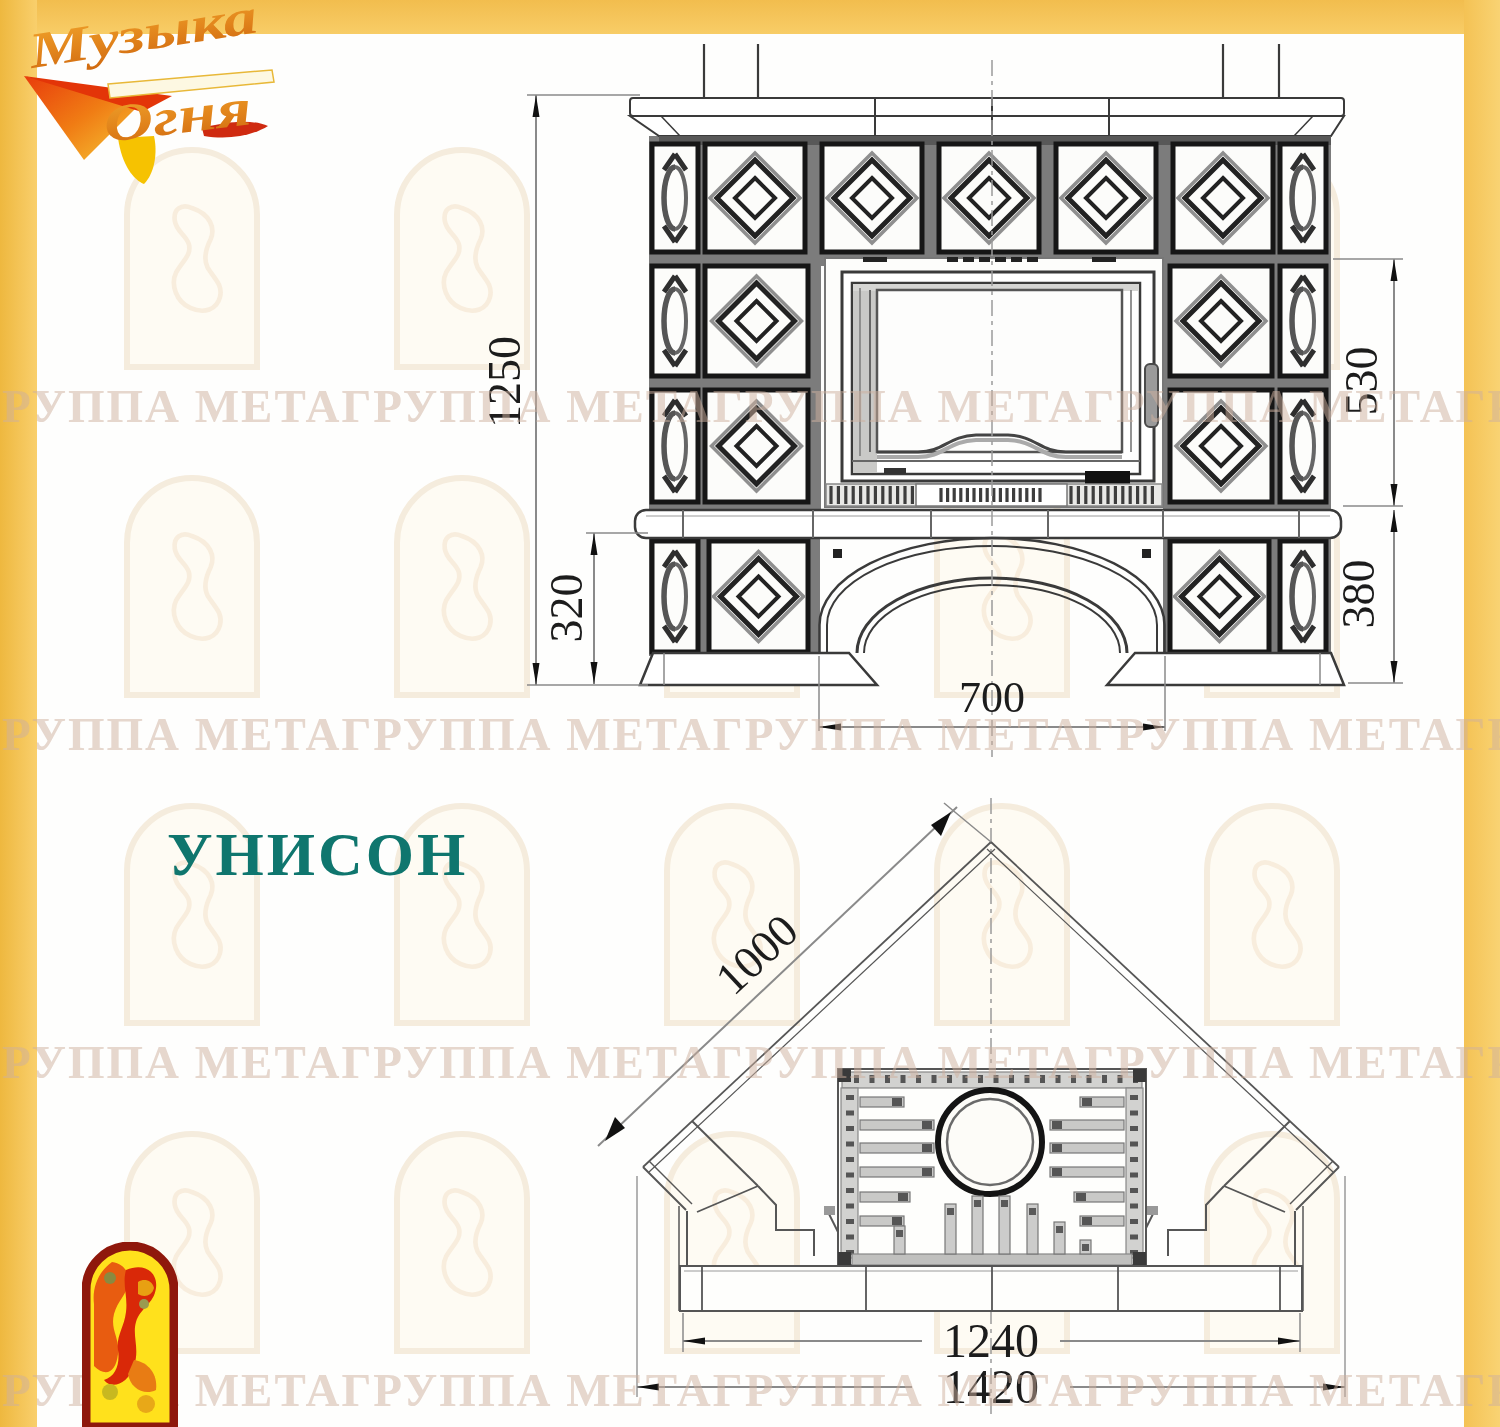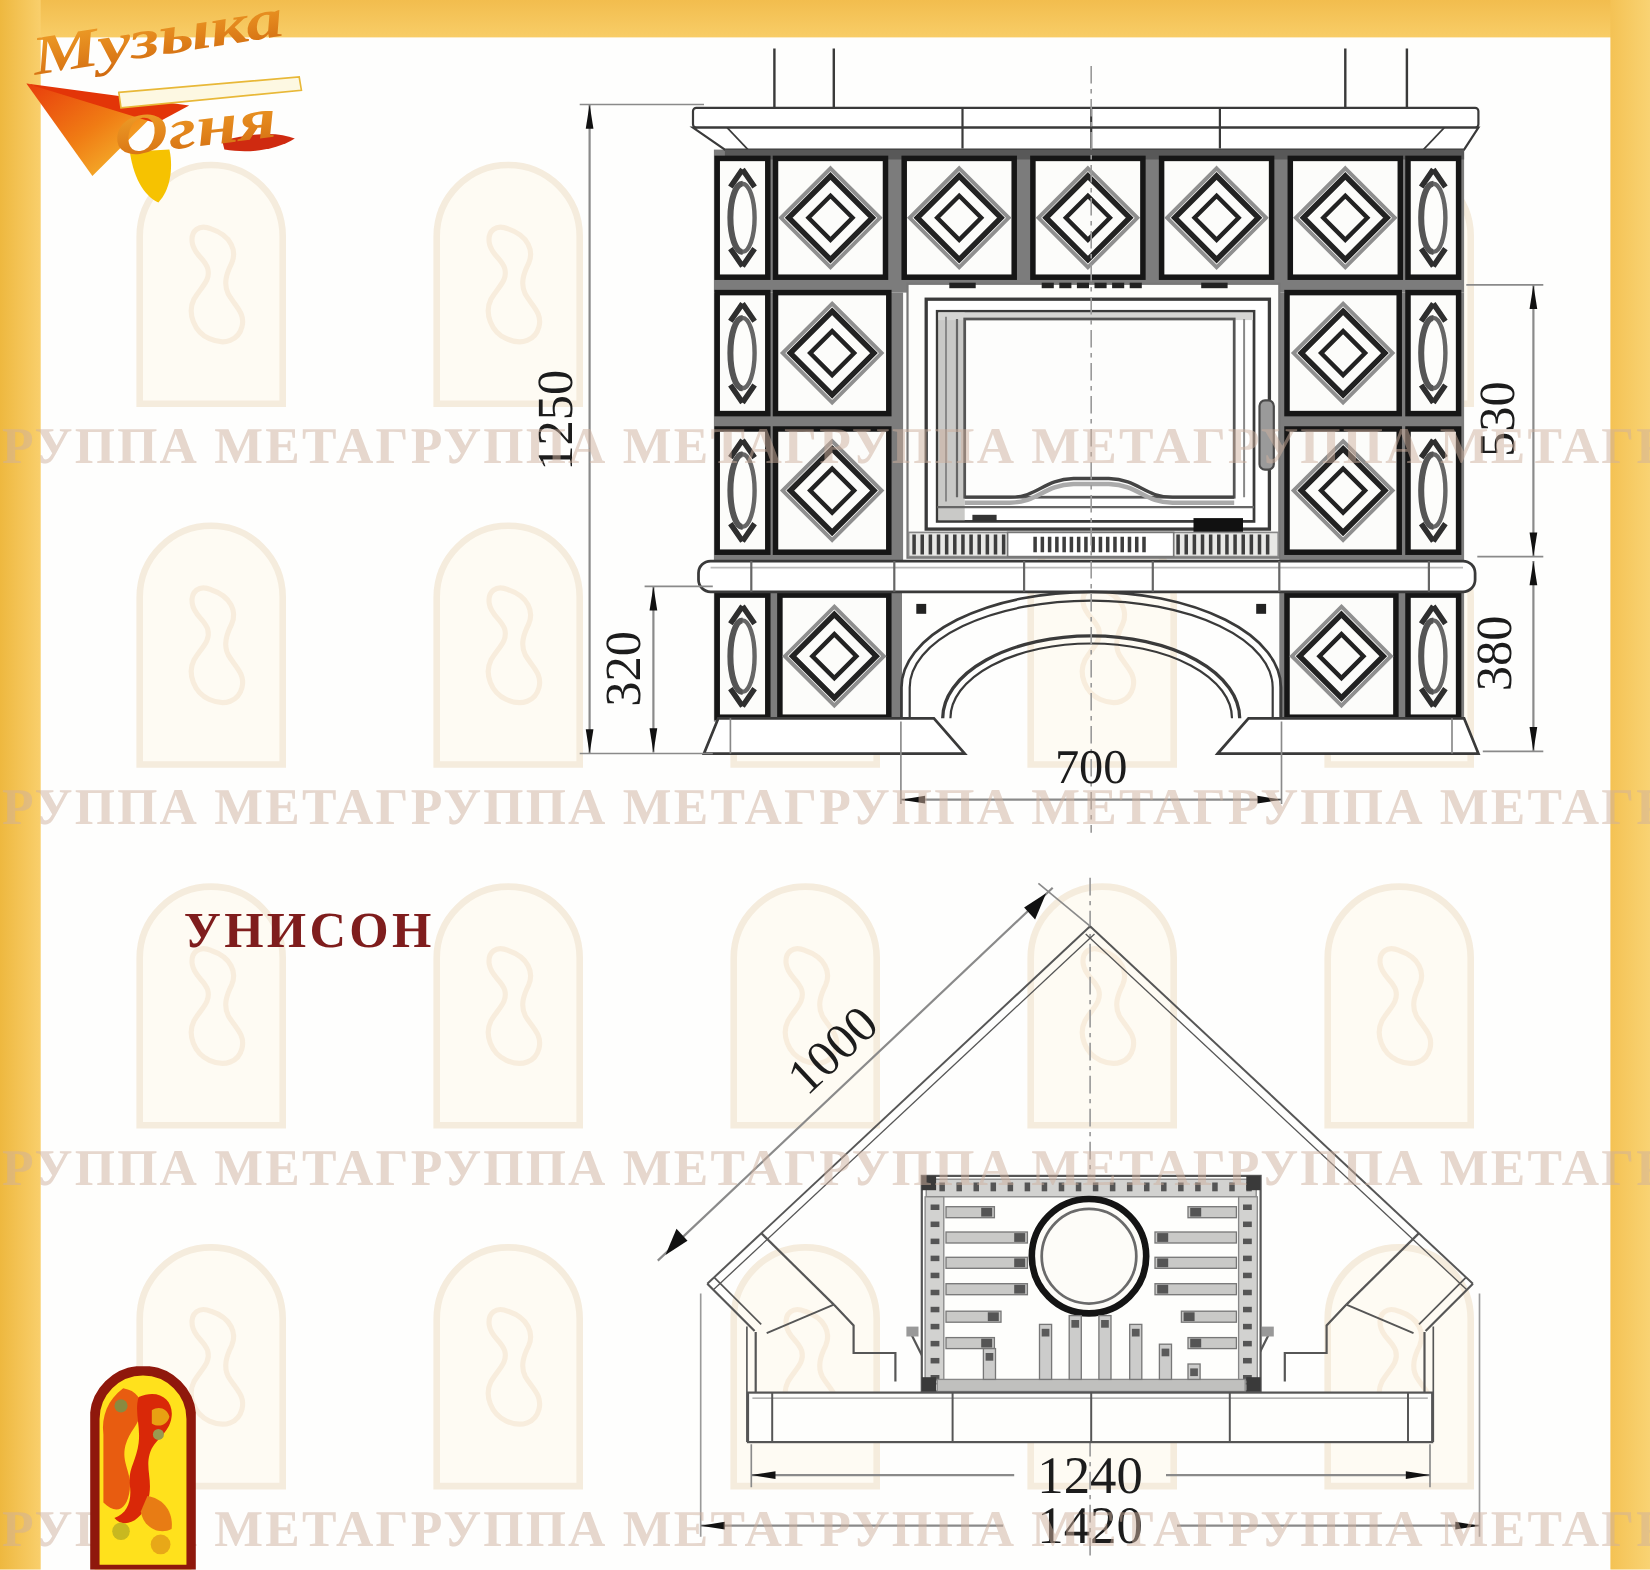--- a/index.html
+++ b/index.html
@@ -579,21 +579,21 @@
 </svg>
 
 <div class="abs" style="left:-30px;top:379px;width:1600px;white-space:nowrap;font-family:'Liberation Serif',serif;font-weight:bold;font-size:47px;letter-spacing:2px;color:rgba(205,175,158,0.5);">ГРУППА МЕТАГРУППА МЕТАГРУППА МЕТАГРУППА МЕТАГРУППА МЕТА</div>
 
 <div class="abs" style="left:-30px;top:707px;width:1600px;white-space:nowrap;font-family:'Liberation Serif',serif;font-weight:bold;font-size:47px;letter-spacing:2px;color:rgba(205,175,158,0.5);">ГРУППА МЕТАГРУППА МЕТАГРУППА МЕТАГРУППА МЕТАГРУППА МЕТА</div>
 
 <div class="abs" style="left:-30px;top:1035px;width:1600px;white-space:nowrap;font-family:'Liberation Serif',serif;font-weight:bold;font-size:47px;letter-spacing:2px;color:rgba(205,175,158,0.5);">ГРУППА МЕТАГРУППА МЕТАГРУППА МЕТАГРУППА МЕТАГРУППА МЕТА</div>
 
 <div class="abs" style="left:-30px;top:1363px;width:1600px;white-space:nowrap;font-family:'Liberation Serif',serif;font-weight:bold;font-size:47px;letter-spacing:2px;color:rgba(205,175,158,0.5);">ГРУППА МЕТАГРУППА МЕТАГРУППА МЕТАГРУППА МЕТАГРУППА МЕТА</div>
 
-<div class="abs" style="left:167px;top:819px;font-family:'Liberation Serif',serif;font-weight:bold;font-size:46px;letter-spacing:3px;color:#7f1d1d;">УНИСОН</div>
+<div class="abs" style="left:167px;top:819px;font-family:'Liberation Serif',serif;font-weight:bold;font-size:62px;letter-spacing:3px;color:#0f766e;">УНИСОН</div>
 
 <div class="abs" style="left:82px;top:1242px;width:96px;height:185px;">
 <svg width="96" height="185" viewBox="0 0 96 185">
   <path d="M4 185 L4 48 A44 44 0 0 1 92 48 L92 185 Z" fill="#ffe11c" stroke="#8f180c" stroke-width="9"></path>
   <path d="M30 20 C16 30 10 46 12 62 L12 124 C24 136 34 130 36 112 C38 96 28 88 32 72 C36 58 44 54 46 42 C48 30 42 22 30 20 Z" fill="#e85c10"></path>
   <path d="M44 28 C62 20 76 30 74 46 C72 62 58 66 54 80 C50 94 58 106 52 124 C46 142 30 148 22 138 C34 134 38 122 36 108 C34 94 42 86 44 70 C46 54 40 42 44 28 Z" fill="#d92808"></path>
   <path d="M52 118 C66 120 76 132 74 148 C62 154 48 146 46 132 Z" fill="#e87c14"></path>
   <path d="M56 40 C62 36 70 38 72 46 C70 54 62 56 56 52 Z" fill="#e8a012"></path>
   <circle cx="28" cy="36" r="6" fill="#8a8a40"></circle>
   <circle cx="62" cy="62" r="5" fill="#9a9a50"></circle>

